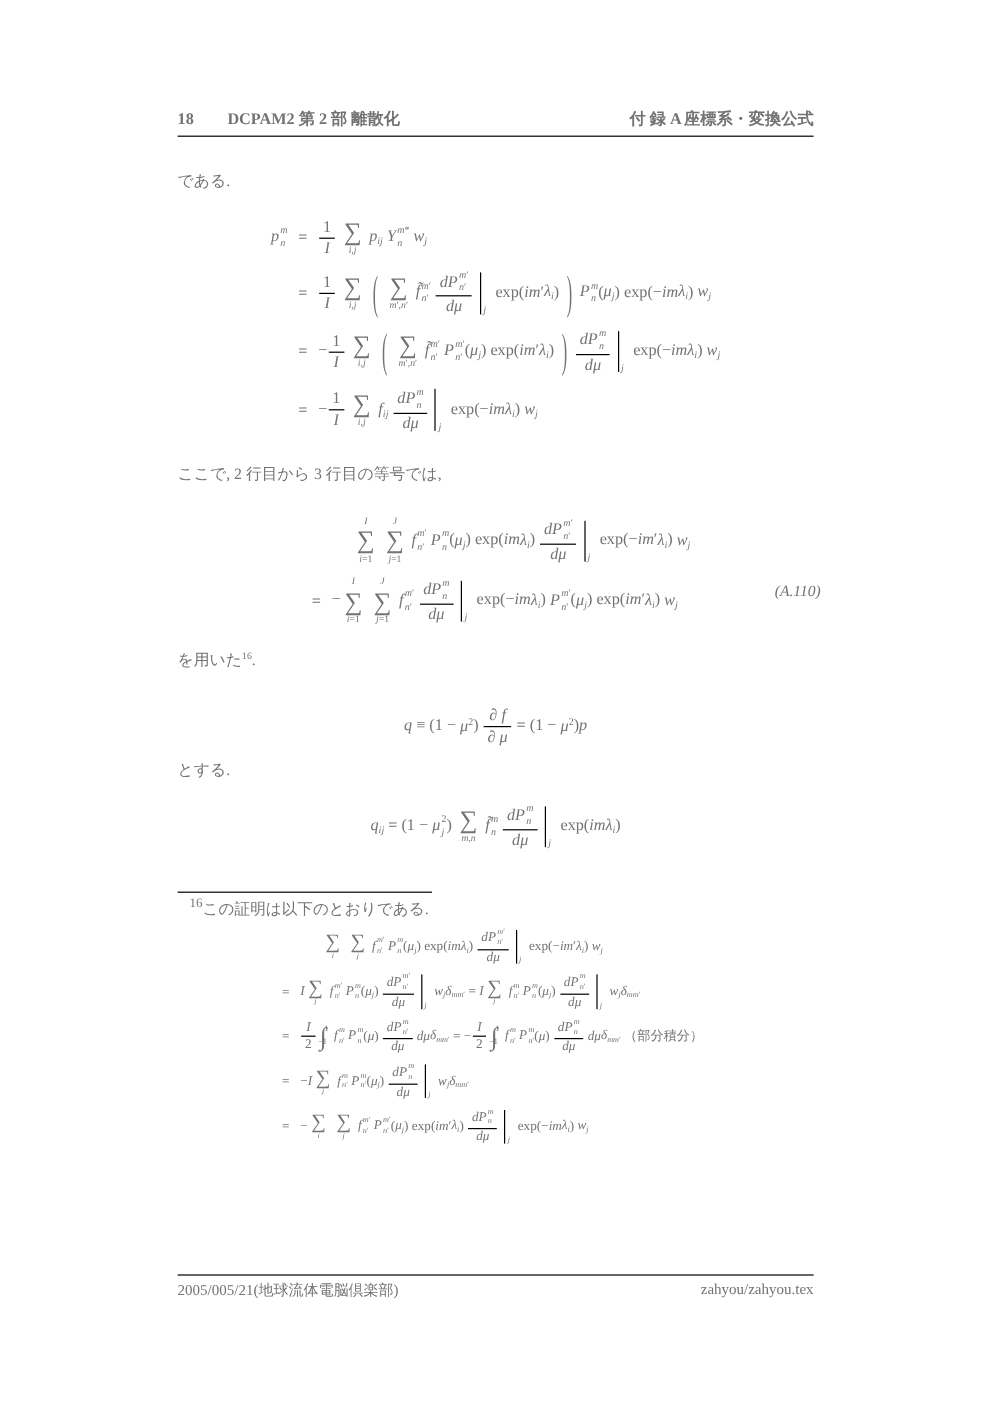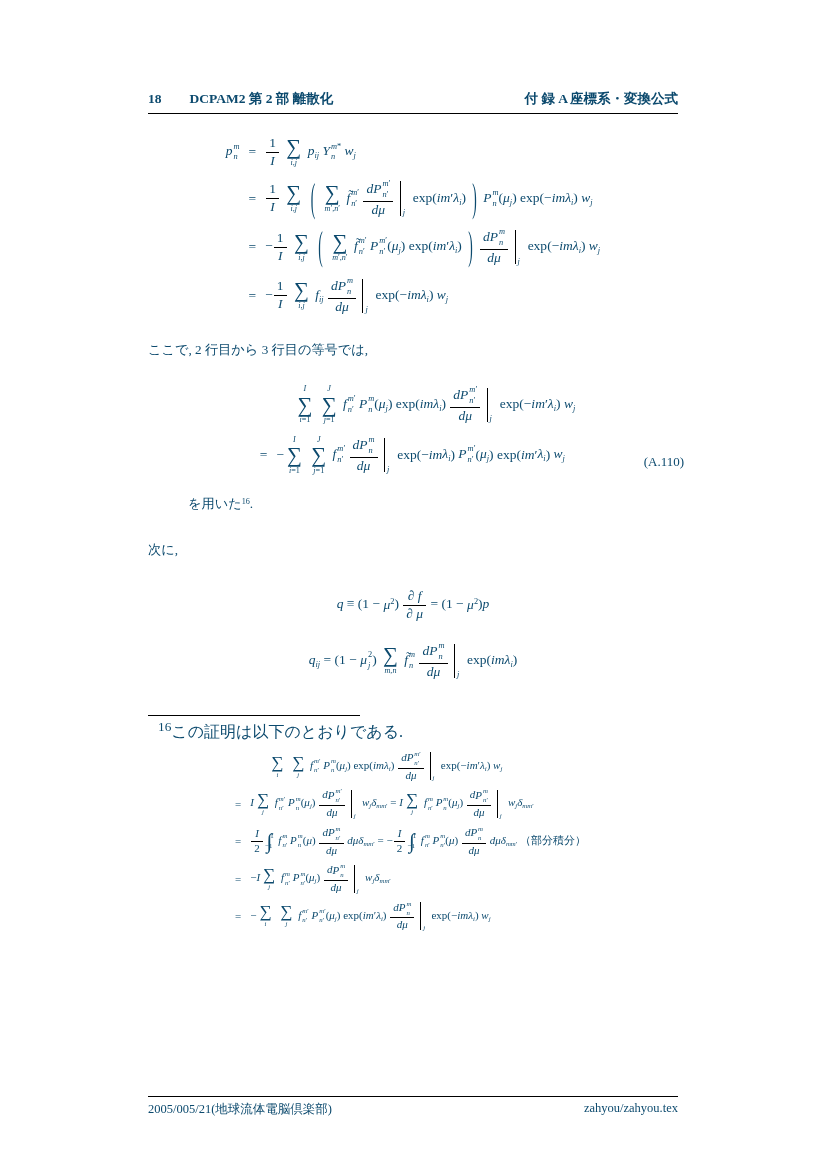--- a/index.html
+++ b/index.html
@@ -1,60 +1,60 @@
 <!DOCTYPE html>
 <html lang="ja"><head>
 <meta charset="utf-8">
 <style>
   html,body{margin:0;padding:0;background:#ffffff;}
-  .page{position:relative;width:826px;height:1169px;background:#fff;color:#0c4a6e;overflow:hidden;
+  .page{position:relative;width:826px;height:1169px;background:#fff;color:#737373;overflow:hidden;
         font-family:"Liberation Serif","DejaVu Serif",serif;}
   .content{position:absolute;left:148px;top:0;width:530px;}
 
   
   .header{display:flex;justify-content:space-between;align-items:baseline;
           margin-top:90px;padding-bottom:5px;border-bottom:1px solid #000;
           font-weight:bold;font-size:13.5px;}
   .pgnum{margin-right:28px;}
   .h-right .rtitle{margin-left:2px;}
 
   
   .jp{font-size:13.2px;margin:0;line-height:1.35;}
   .p-dearu{margin-top:28px;}
   .p-kokode{margin-top:16px;}
-  .p-mochiita{margin-top:10px;margin-left:40px;}
+  .p-mochiita{margin-top:10px;}
   .p-tsugini{margin-top:28px;}
   .p-tosuru{margin-top:10px;}
   .p-akiraka{margin-top:23px;}
   .fnref{font-size:.62em;vertical-align:.55em;}
 
   
   .eqwrap{display:flex;justify-content:center;}
   .eqb1{margin-top:12px;}
   .eqb2{margin-top:17px;position:relative;}
   .eqtable{display:table;border-collapse:separate;border-spacing:0 9px;font-size:13.5px;}
   .fntable{display:table;border-collapse:separate;border-spacing:0 5px;font-size:11px;margin-left:78px;margin-top:2px;}
   .eqrow{display:table-row;}
   .eqrow>span{display:table-cell;vertical-align:middle;}
   .lhs{text-align:right;white-space:nowrap;}
   .eqs{padding:0 9px;text-align:center;}
   .rhs{text-align:left;white-space:nowrap;}
   .ind{padding-left:18px;}
   .eqcenter{text-align:center;font-size:13.5px;white-space:nowrap;}
   .eq-qdef{margin-top:30px;}
   .eq-qij{margin-top:18px;}
-  .eqtag{position:absolute;right:-6px;bottom:15px;font-size:13px;}
+  .eqtag{position:absolute;right:-6px;bottom:30px;font-size:13px;font-style:italic;}
 
   
   .footnote{margin-top:34px;}
   .fnrule{width:212px;border-top:1px solid #000;}
-  .fntext{font-size:16px;margin:3px 0 0 10px;}
-
-  
-  .footer{position:absolute;top:1096px;left:148px;width:530px;border-top:1px solid #000;
+  .fntext{font-size:13px;margin:3px 0 0 10px;}
+
+  
+  .footer{position:absolute;top:1062px;left:148px;width:530px;border-top:1px solid #000;
           padding-top:4px;display:flex;justify-content:space-between;font-size:12.5px;}
 
   
   [data-math]{font-family:"Liberation Serif","DejaVu Serif",serif;}
   [data-math] i{font-style:italic;}
   .mrm{font-style:normal;}
   .mf{display:inline-block;vertical-align:middle;text-align:center;margin:0 1px;}
   .mfn,.mfd{display:block;padding:0 3px;line-height:1.25;white-space:nowrap;}
   .mfd{border-top:1px solid #000;}
   .msum{display:inline-flex;flex-direction:column;align-items:center;vertical-align:middle;line-height:1;margin:0 3px;}
@@ -83,20 +83,21 @@
 
     <div class="header">
       <div class="h-left">
         <span class="pgnum">18</span><span>DCPAM2 第 2 部 離散化</span>
       </div>
       <div class="h-right">
         <span>付 録 A</span><span class="rtitle">座標系・変換公式</span>
       </div>
     </div>
 
+    <p class="jp p-dearu">である.</p>
 
     <div class="eqwrap eqb1">
       <div class="eqtable">
         <div class="eqrow">
           <span class="lhs" data-math="equations.block1.lines.0.lhs"><span class="matom"><i>p</i><span class="mscr">
                   <span><i>m</i></span>
                   <span><i>n</i></span>
                 </span></span></span>
           <span class="eqs">=</span>
           <span class="rhs" data-math="equations.block1.lines.0.rhs"><span class="mf"><span class="mfn"><span>1</span></span><span class="mfd"><i>I</i></span></span><span> </span><span class="msum">
@@ -206,24 +207,24 @@
                   <span><i>m</i><span>′</span></span>
                   <span><i>n</i><span>′</span></span>
                 </span></span><span>(</span><span class="matom"><i>μ</i><sub class="ms"><i>j</i></sub></span><span>)</span><span> </span><span class="mrm">exp</span><span>(</span><i>i</i><i>m</i><span>′</span><span class="matom"><i>λ</i><sub class="ms"><i>i</i></sub></span><span>)</span><span> </span><span class="matom"><i>w</i><sub class="ms"><i>j</i></sub></span></span>
         </div>
       </div>
       <span class="eqtag">(A.110)</span>
     </div>
 
     <p class="jp p-mochiita"><span>を用いた</span><sup class="fnref">16</sup><span>.</span></p>
 
-    <p class="jp p-tsugini">次に,</p>
 
     <div class="eqcenter eq-qdef" data-math="equations.q_def"><i>q</i><span> </span><span>≡</span><span> </span><span>(</span><span>1</span><span> </span><span>−</span><span> </span><span class="matom"><i>μ</i><sup class="ms"><span>2</span></sup></span><span>)</span><span> </span><span class="mf"><span class="mfn"><i>∂</i><span> </span><i>f</i></span><span class="mfd"><i>∂</i><span> </span><i>μ</i></span></span><span> </span><span>=</span><span> </span><span>(</span><span>1</span><span> </span><span>−</span><span> </span><span class="matom"><i>μ</i><sup class="ms"><span>2</span></sup></span><span>)</span><i>p</i></div>
 
+    <p class="jp p-tosuru">とする.</p>
 
 
     <div class="eqcenter eq-qij" data-math="equations.qij"><span class="matom"><i>q</i><sub class="ms"><i>i</i><i>j</i></sub></span><span> </span><span>=</span><span> </span><span>(</span><span>1</span><span> </span><span>−</span><span> </span><span class="matom"><i>μ</i><span class="mscr">
             <span><span>2</span></span>
             <span><i>j</i></span>
           </span></span><span>)</span><span> </span><span class="msum">
           <span class="msig">∑</span>
           <span class="mlim"><i>m</i><span>,</span><i>n</i></span>
         </span><span> </span><span class="matom"><i>f̃</i><span class="mscr">
             <span><i>m</i></span>

